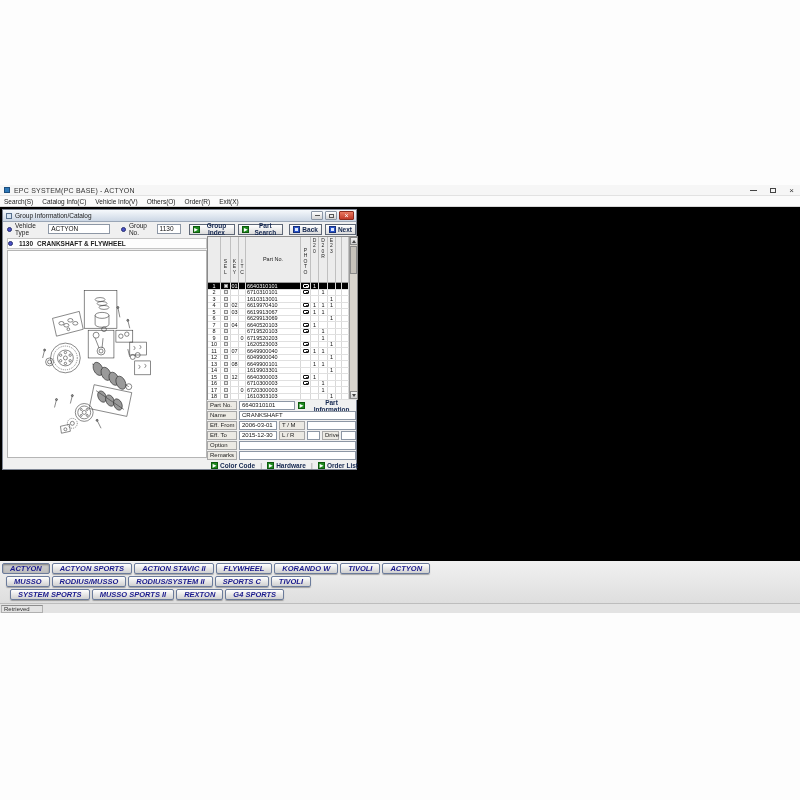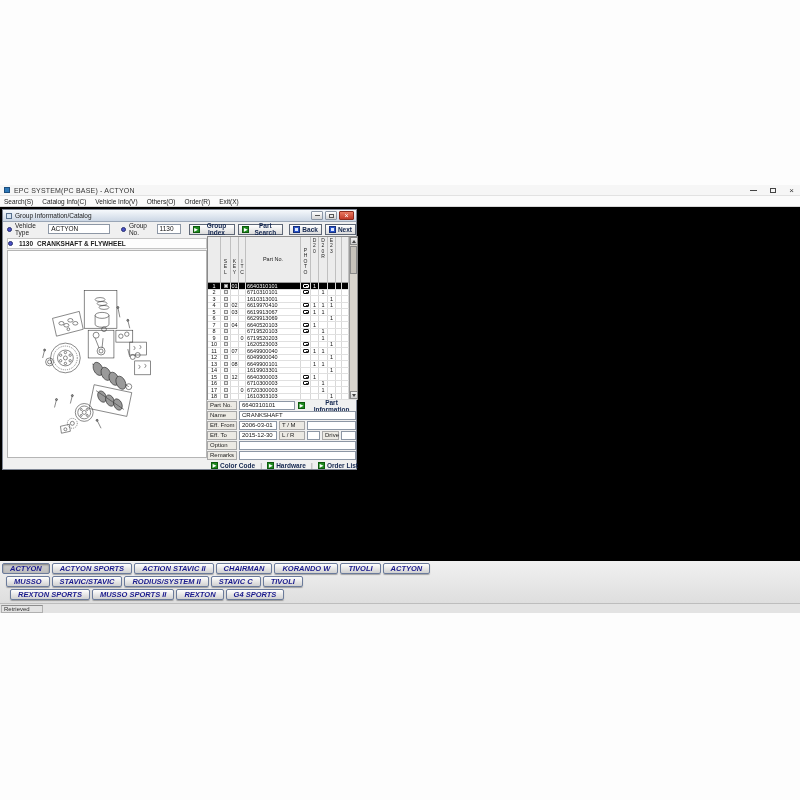--- a/index.html
+++ b/index.html
@@ -662,34 +662,34 @@
         <span>Order List</span>
       </button>
     </div>
   </div>
 
   <div class="abs" id="model-band">
     <div class="model-row" id="model-row-0">
         <button class="mbtn active">ACTYON</button>
         <button class="mbtn">ACTYON SPORTS</button>
         <button class="mbtn">ACTION STAVIC II</button>
-        <button class="mbtn">CHAIRMAN</button>
+        <button class="mbtn">FLYWHEEL</button>
         <button class="mbtn">KORANDO W</button>
         <button class="mbtn">TIVOLI</button>
         <button class="mbtn">ACTYON</button>
       </div>
     <div class="model-row" id="model-row-1">
         <button class="mbtn">MUSSO</button>
-        <button class="mbtn">STAVIC/STAVIC</button>
+        <button class="mbtn">RODIUS/MUSSO</button>
         <button class="mbtn">RODIUS/SYSTEM II</button>
-        <button class="mbtn">STAVIC C</button>
+        <button class="mbtn">SPORTS C</button>
         <button class="mbtn">TIVOLI</button>
       </div>
     <div class="model-row" id="model-row-2">
-        <button class="mbtn">REXTON SPORTS</button>
+        <button class="mbtn">SYSTEM SPORTS</button>
         <button class="mbtn">MUSSO SPORTS II</button>
         <button class="mbtn">REXTON</button>
         <button class="mbtn">G4 SPORTS</button>
       </div>
   </div>
 
   <div class="abs" id="status-bar">
     <span id="status-box">Retrieved</span>
   </div>
 

